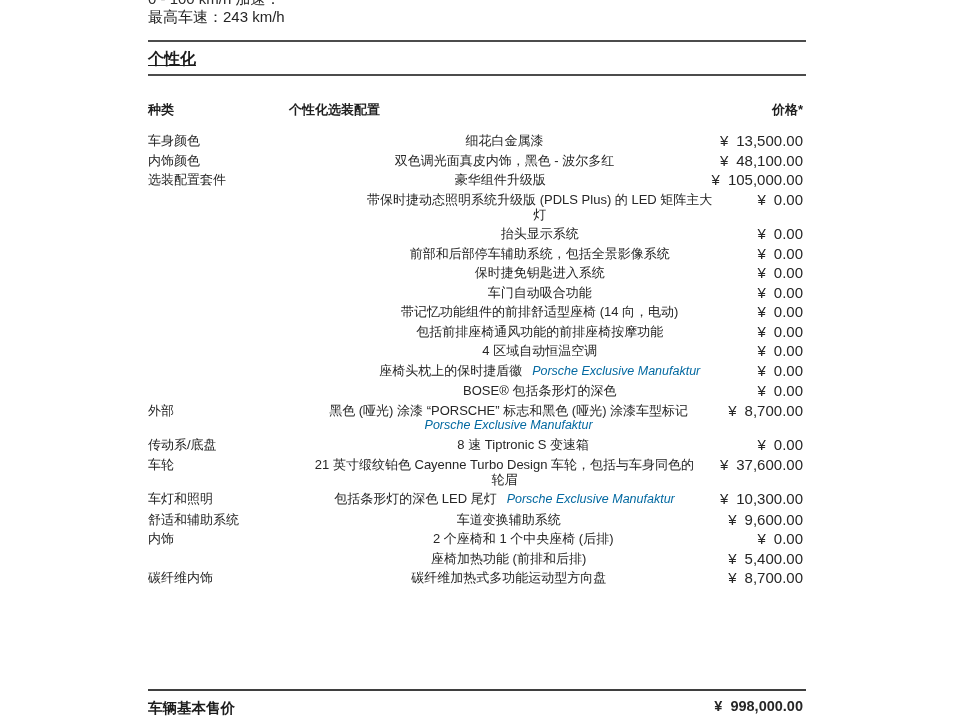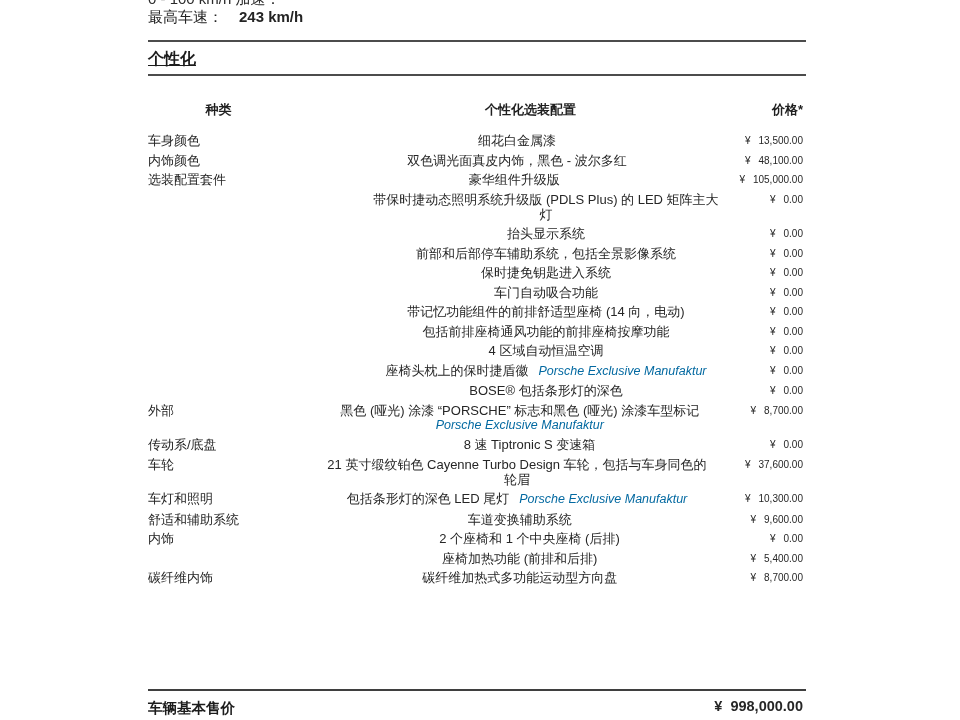--- a/index.html
+++ b/index.html
@@ -15,52 +15,52 @@
 
   .clipped-line {
     position:absolute; top:-10px; left:0;
     font-size:15px; color:#2b2b2b; white-space:nowrap;
   }
 
   .topspeed-line {
     position:absolute; top:8px; left:0;
     font-size:15px; color:#242424; white-space:nowrap;
   }
-  .topspeed-line .value { margin-left:16px;font-weight:bold; }
+  .topspeed-line .value { margin-left:0; }
 
   .rule { position:absolute; left:0; right:0; height:2px; background:#4c4c4c; }
   .rule-1 { top:40px; }
   .rule-2 { top:74px; }
   .rule-footer { top:689px; background:#3f3f3f; }
 
   .section-title {
     position:absolute; top:49px; left:0;
     font-size:16px; font-weight:bold; color:#1c1c1c;text-decoration:underline;
   }
 
   .grid-row {
     display:grid;
     grid-template-columns:141px minmax(0,1fr) auto;
     align-items:start;
   }
 
-  .table-header { position:absolute; top:101px; left:0; right:0; font-weight:bold; font-size:13px; color:#1f1f1f;text-align:center; }
+  .table-header { position:absolute; top:101px; left:0; right:0; font-weight:bold; font-size:13px; color:#1f1f1f; }
   .table-header .price-h { justify-self:end; padding-right:3px; }
 
   .options-table { position:absolute; top:133px; left:0; right:0; }
   .row { margin-bottom:4.5px; }
   .cat { font-size:13px; line-height:15px; white-space:nowrap; color:#262626; }
   .cfg { font-size:13px; line-height:15px; color:#262626;text-align:center; }
   .cfg.sub { padding-left:33px; }
   .line { white-space:nowrap; line-height:15px; }
   .manufaktur { color:#0369a1; font-style:italic; font-size:12.5px; }
   span.manufaktur { margin-left:10px; }
   .price {
     justify-self:end; padding-right:3px;
-    font-size:10px; line-height:15px; white-space:nowrap; color:#262626;
+    font-size:15px; line-height:15px; white-space:nowrap; color:#262626;
   }
   .yen { margin-right:8px; }
 
   .footer-row {
     position:absolute; top:699px; left:0; right:0;
     font-size:14.5px; font-weight:bold; color:#1c1c1c;
     display:flex; justify-content:space-between;
   }
   .footer-row .price { padding-right:3px; font-size:14.5px; }
 </style>

